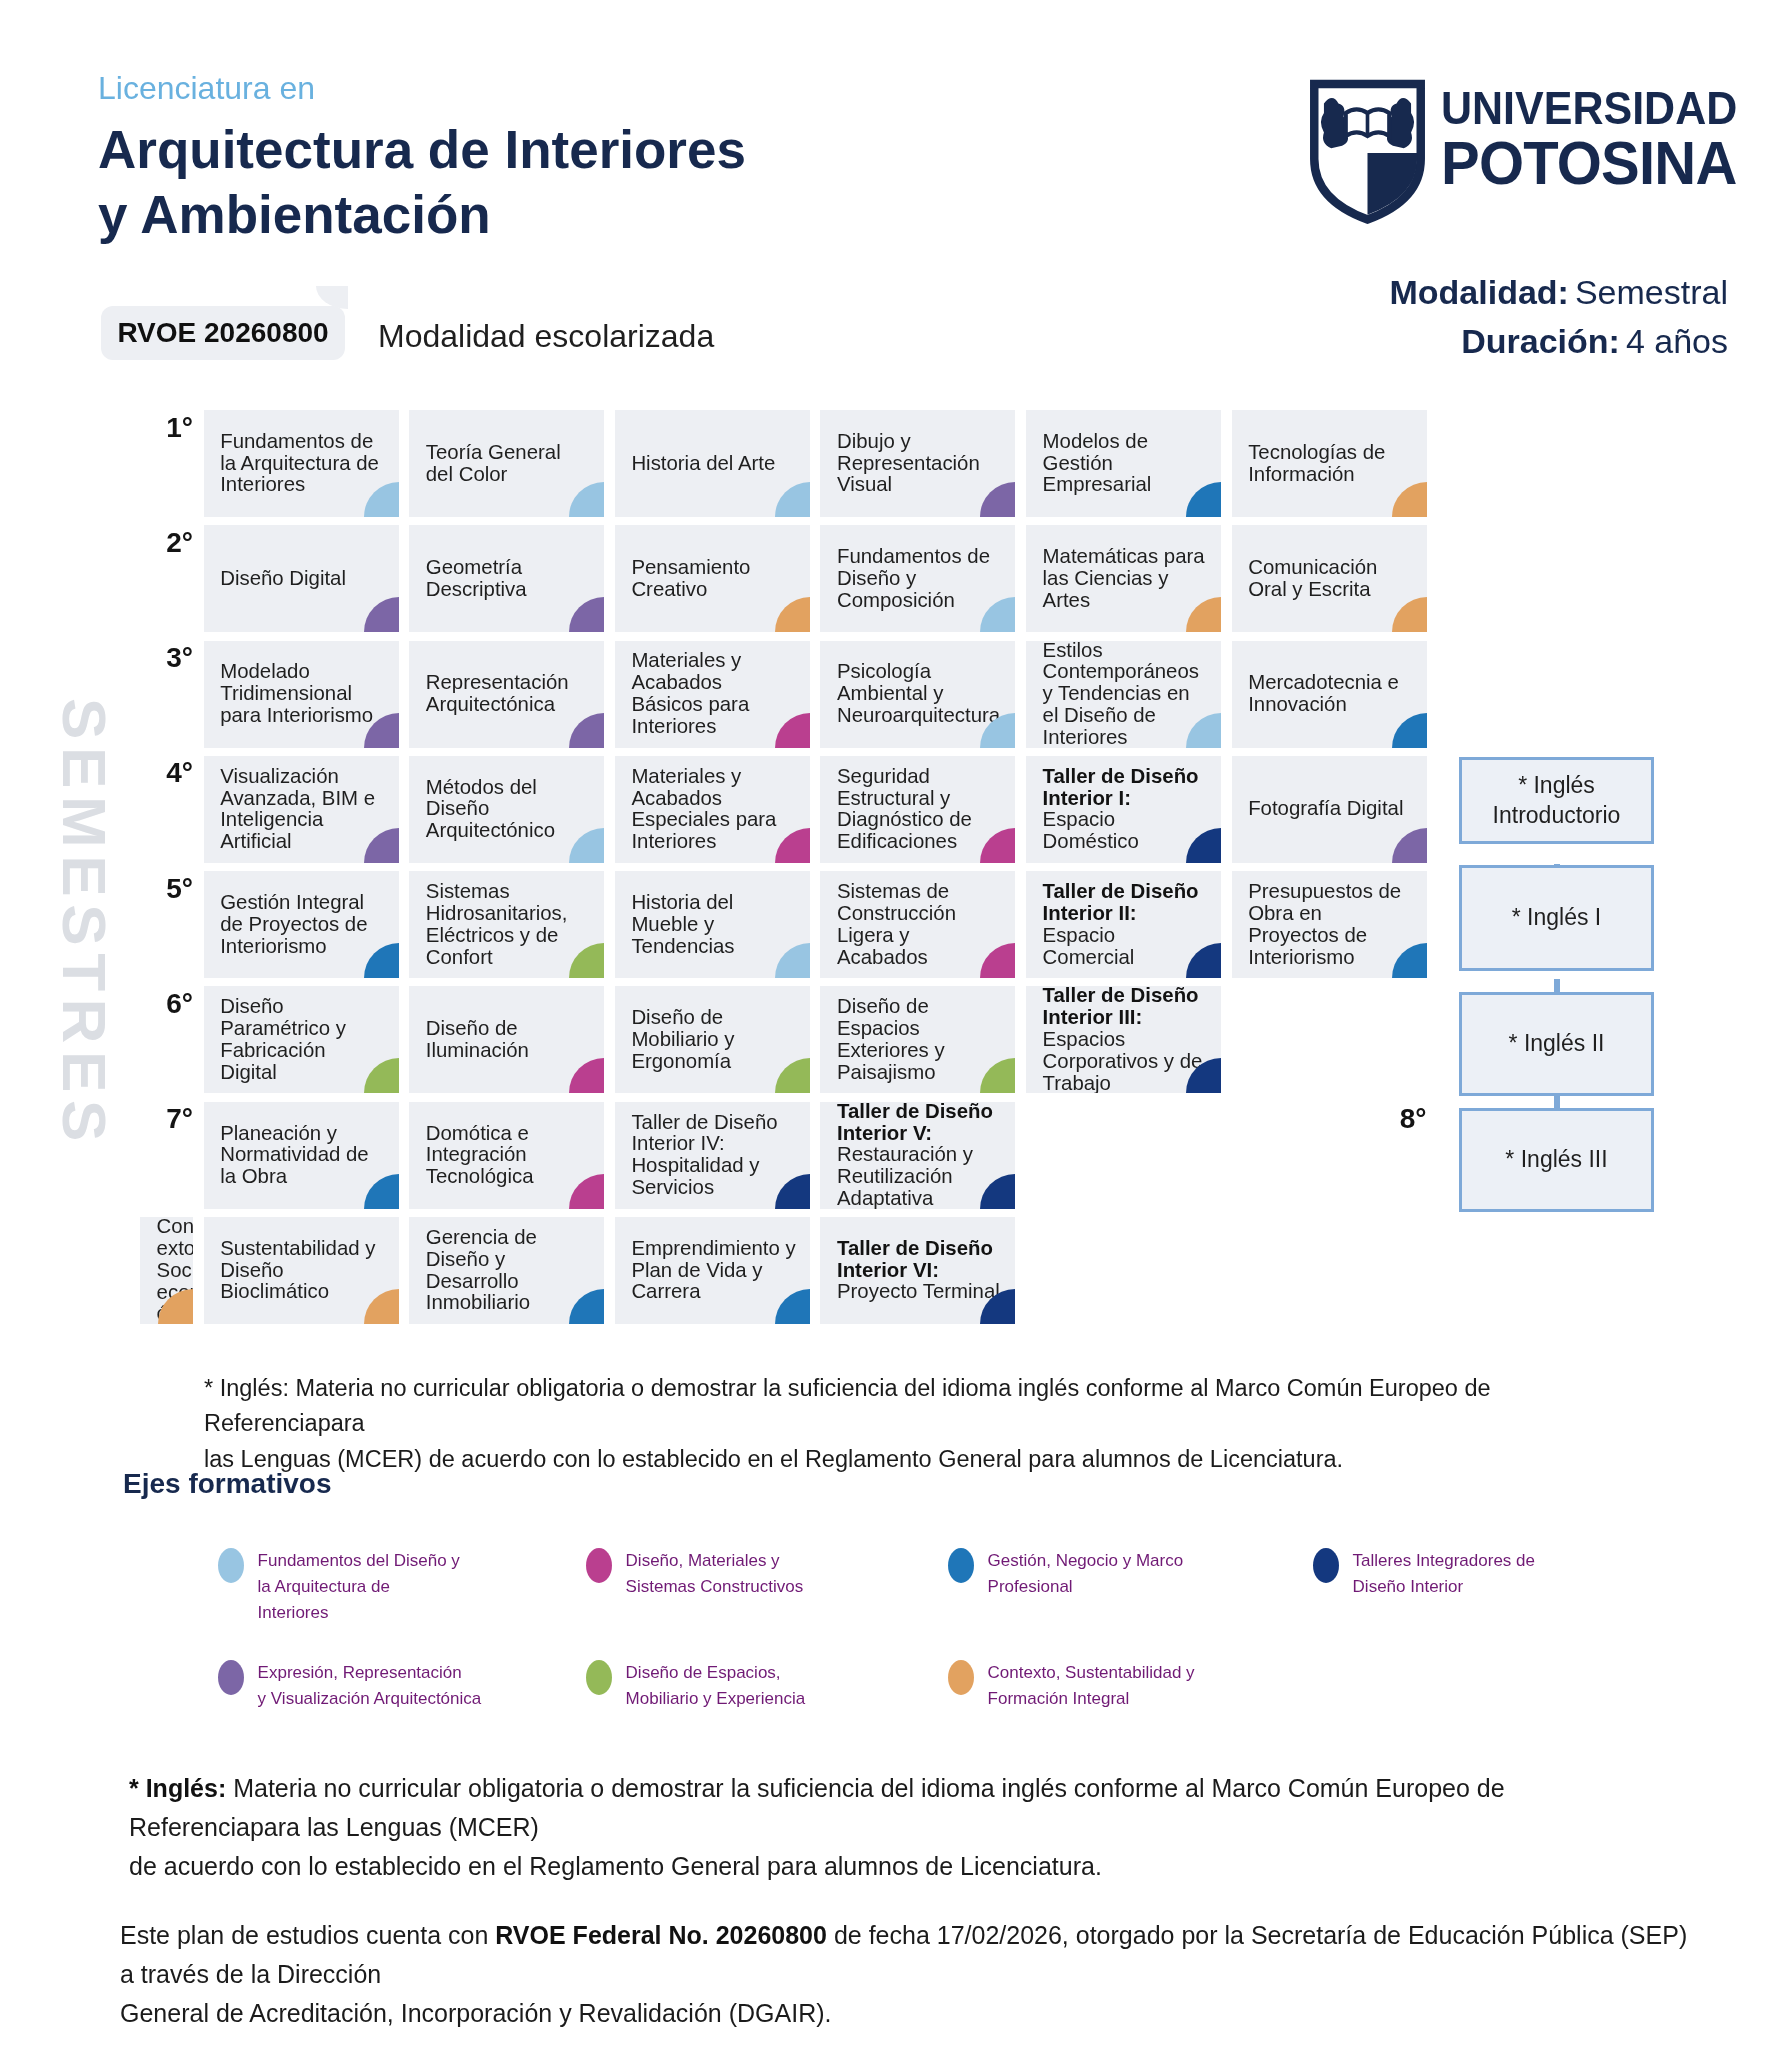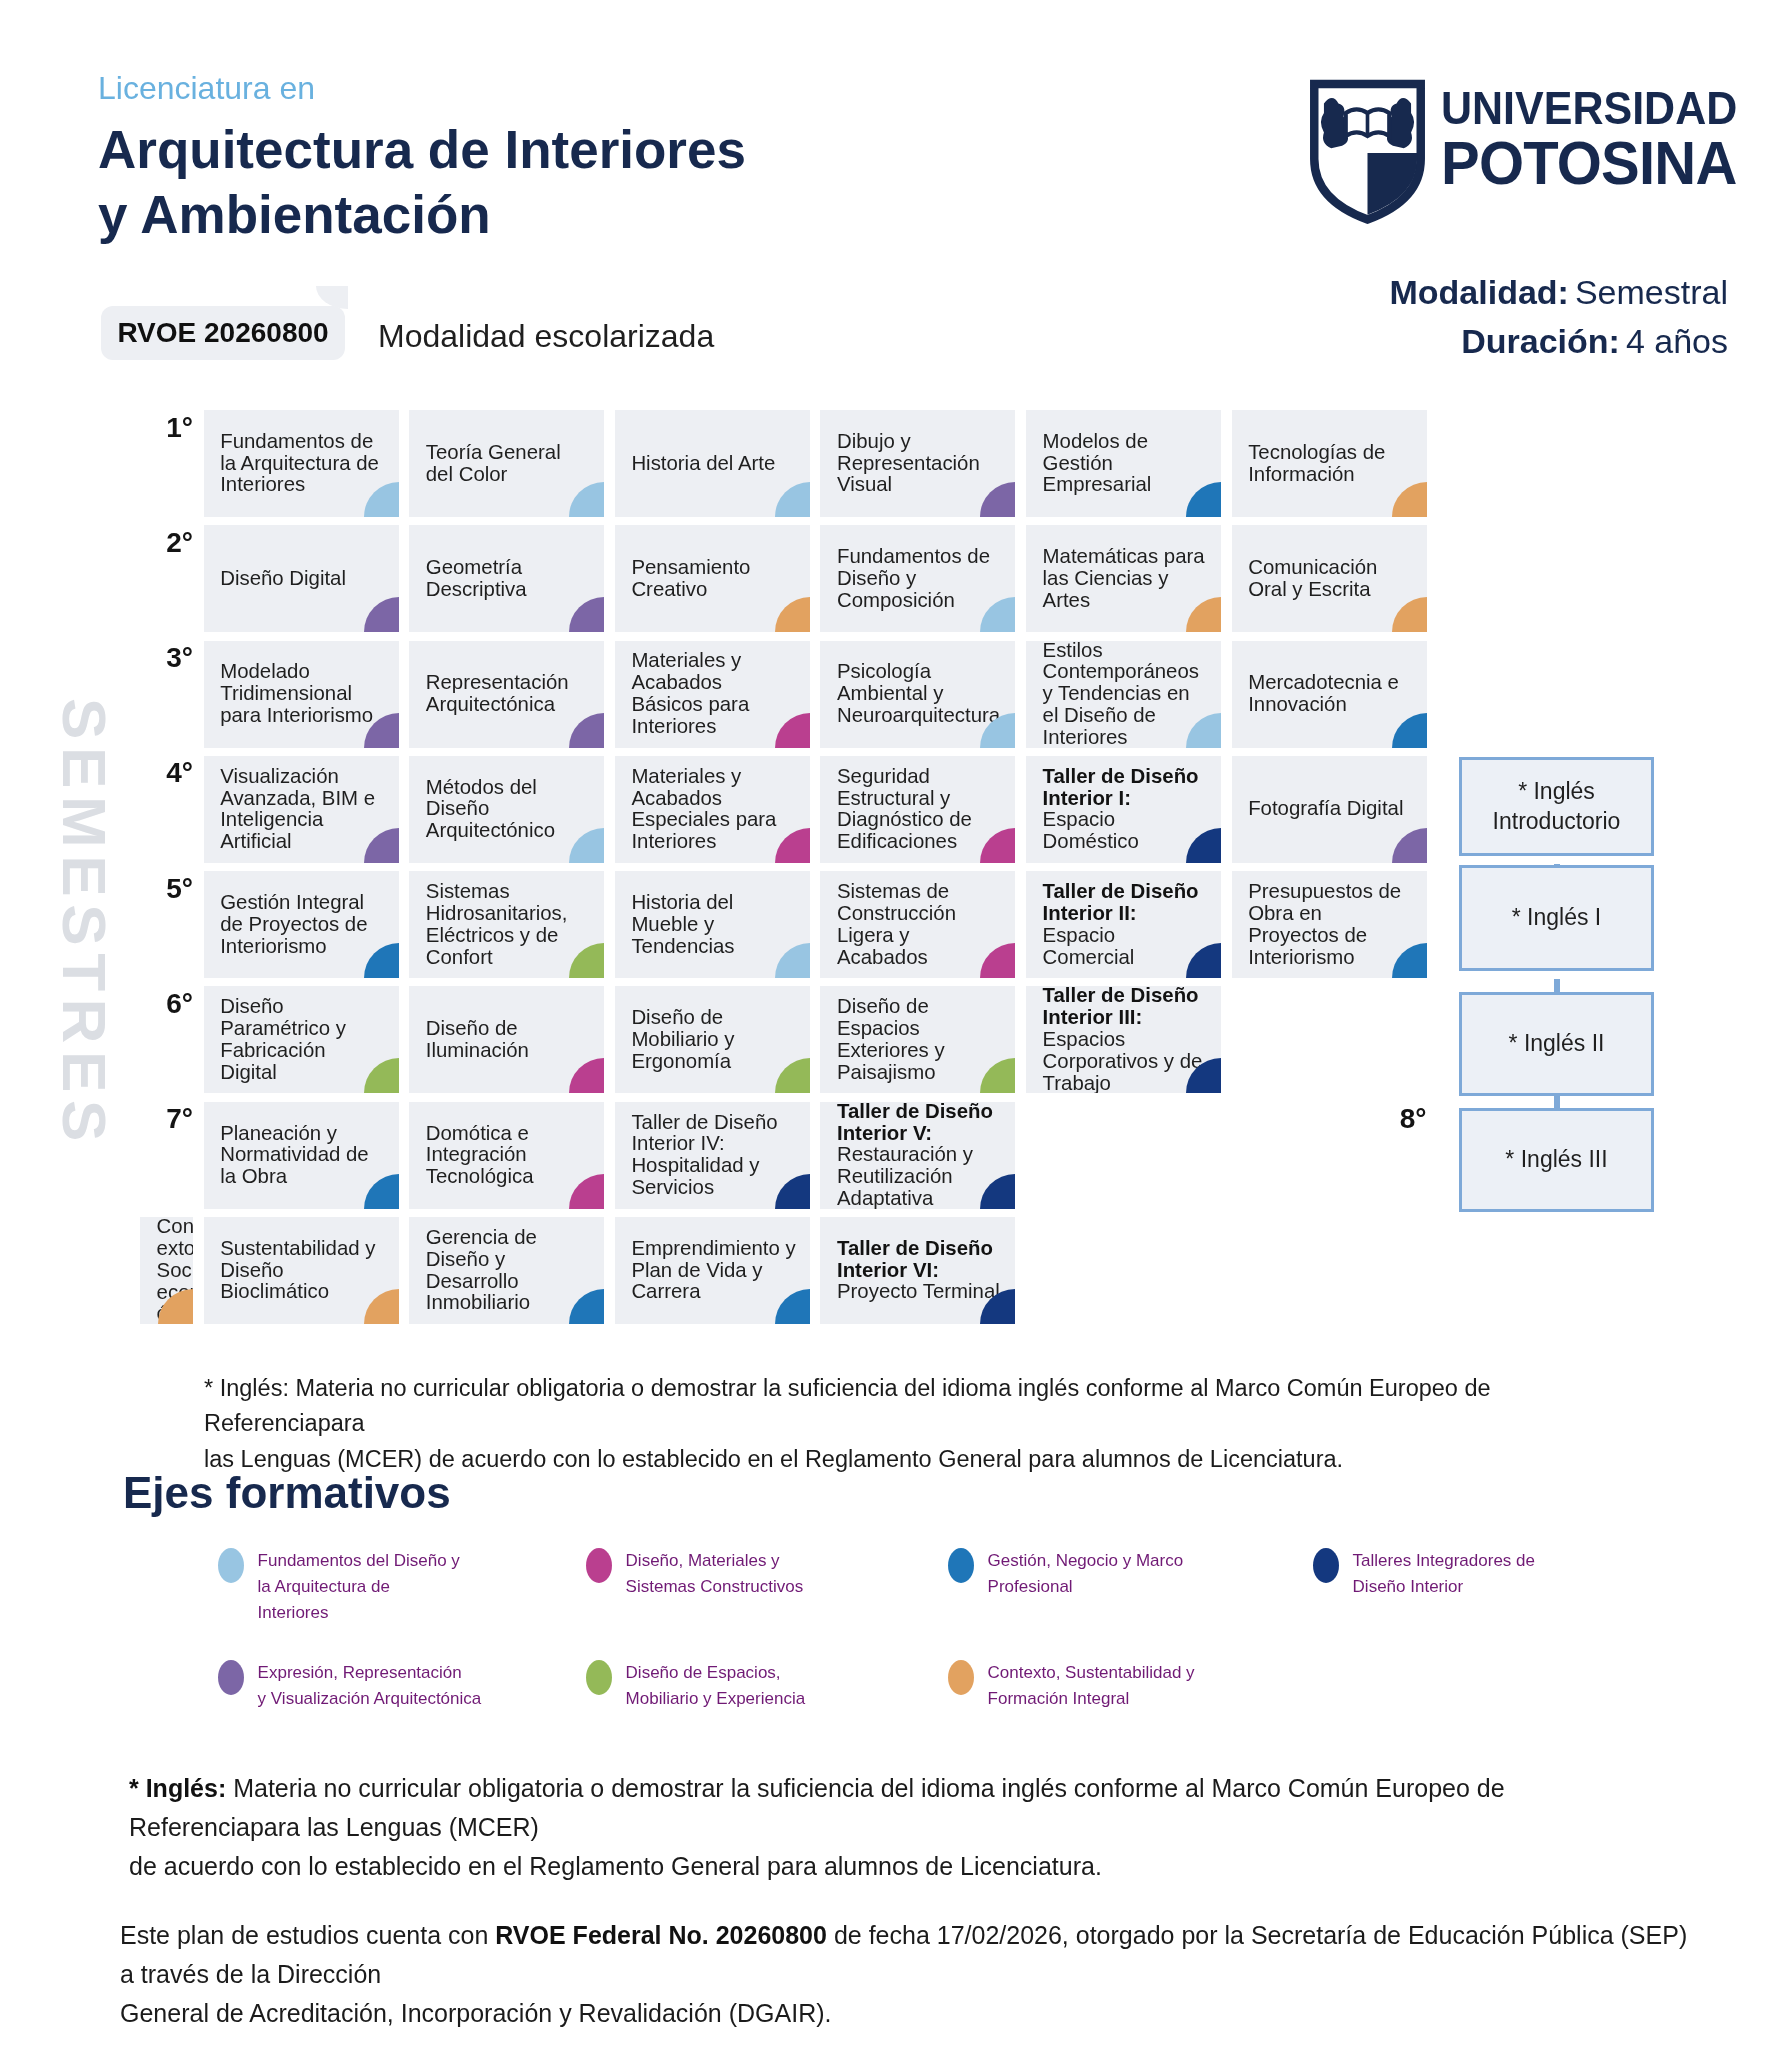--- a/index.html
+++ b/index.html
@@ -33,21 +33,21 @@
   .card-text strong{font-weight:700;color:#121212;}
   .quarter{position:absolute;right:0;bottom:0;width:35px;height:35px;border-radius:100% 0 0 0;}
 
   
   #english-track{left:1459px;top:757px;width:195px;height:462px;position:absolute;}
   .eng-box{position:absolute;left:0;width:195px;box-sizing:border-box;background:#ECF0F6;border:3.8px solid #7EA9D8;display:flex;align-items:center;justify-content:center;text-align:center;font-size:23px;line-height:1.3;color:#1f1f1f;padding:0 26px;}
   .eng-conn{position:absolute;left:95px;width:6px;background:#7EA9D8;}
 
   
   .grid-footnote{left:204px;top:1371px;width:1377px;font-size:23.5px;line-height:1.5;white-space:pre-line;color:#1b1b1b;margin:0;}
-  .legend-title{left:123px;top:1468px;font-size:44px;font-weight:700;color:#17294E;margin:0;}
+  .legend-title{left:123px;top:1468px;font-size:28px;font-weight:700;color:#17294E;margin:0;}
   #legend-grid{left:218px;top:1548px;display:grid;grid-template-columns:368px 362px 365px auto;row-gap:35px;position:absolute;}
   .legend-item{display:flex;align-items:flex-start;}
   .legend-dot{width:26px;height:35px;border-radius:50%;margin-right:13.6px;flex:0 0 auto;}
   .legend-label{font-size:17px;line-height:1.52;white-space:pre-line;color:#701a75;}
   .fn2{left:129px;top:1769px;width:1544px;font-size:25px;line-height:1.55;white-space:pre-line;margin:0;color:#1b1b1b;}
   .fn3{left:120px;top:1916px;width:1581px;font-size:25px;line-height:1.55;white-space:pre-line;margin:0;color:#1b1b1b;}
   .fn2 strong,.fn3 strong{font-weight:700;color:#111;}
 </style>
 </head>
 <body>
@@ -268,21 +268,21 @@
         <span class="quarter" style="background: rgb(31, 118, 184);"></span>
       </div>
       <div class="card">
         <div class="card-text"><strong>Taller de Diseño Interior VI: </strong>Proyecto Terminal</div>
         <span class="quarter" style="background: rgb(20, 56, 127);"></span>
       </div>
       <div></div>
     </div>
 
   <div id="english-track">
-      <div class="eng-box" style="top: 0px; height: 99px;">* Inglés Introductorio</div>
+      <div class="eng-box" style="top: 0px; height: 87px;">* Inglés Introductorio</div>
       <div class="eng-conn" style="top: 107px; height: 8.3px;"></div>
       <div class="eng-box" style="top: 108px; height: 106px;">* Inglés I</div>
       <div class="eng-conn" style="top: 222px; height: 13.6px;"></div>
       <div class="eng-box" style="top: 235px; height: 104px;">* Inglés II</div>
       <div class="eng-conn" style="top: 339px; height: 12px;"></div>
       <div class="eng-box" style="top: 351px; height: 104px;">* Inglés III</div>
     </div>
 
   <p class="abs grid-footnote">* Inglés: Materia no curricular obligatoria o demostrar la suficiencia del idioma inglés conforme al Marco Común Europeo de Referenciapara
 las Lenguas (MCER) de acuerdo con lo establecido en el Reglamento General para alumnos de Licenciatura.</p>

